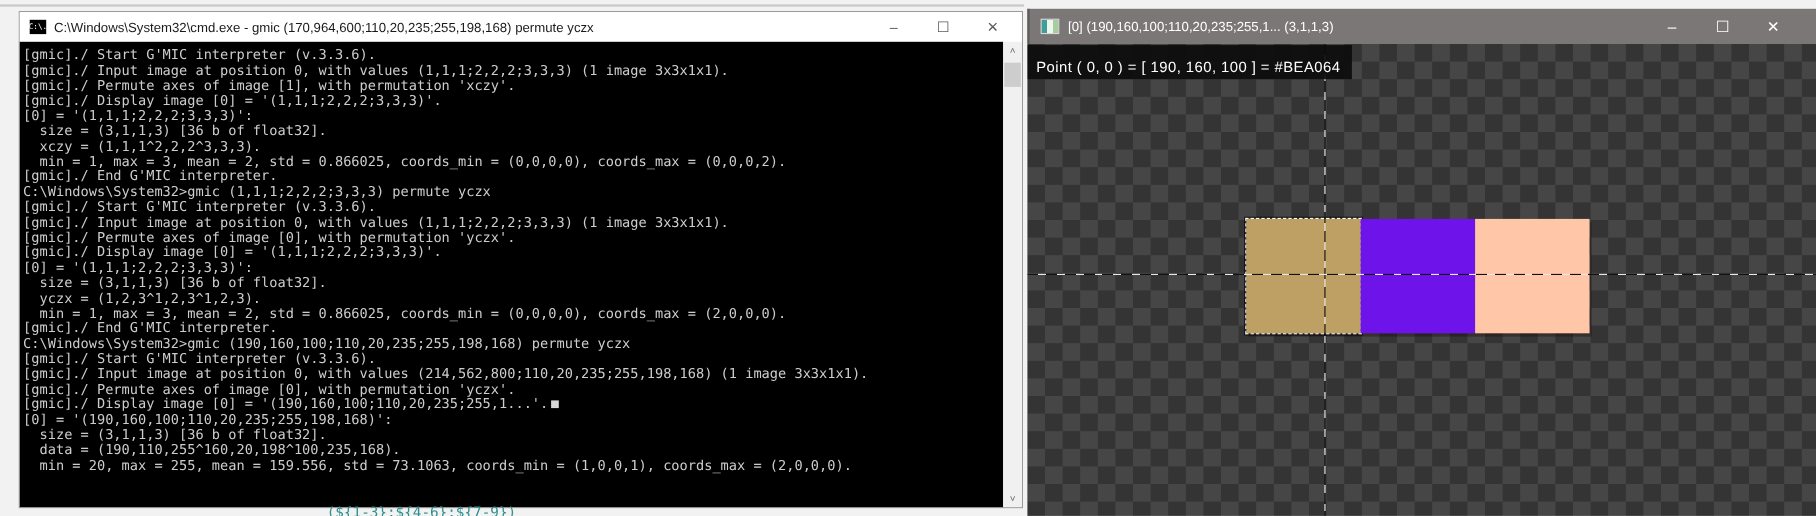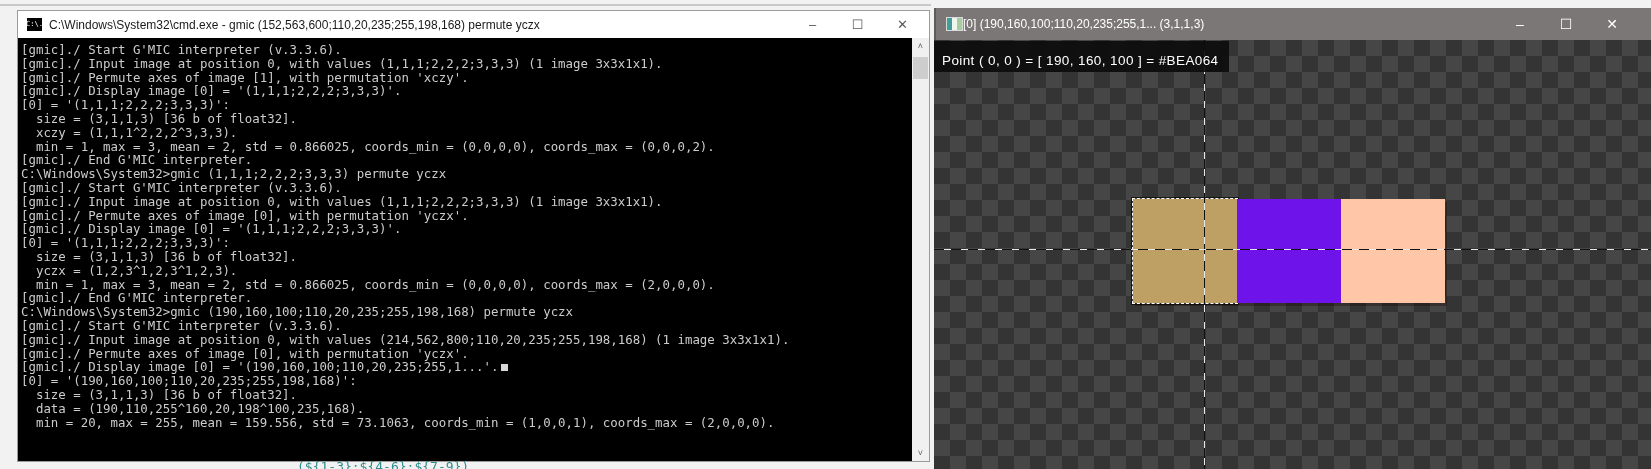--- a/index.html
+++ b/index.html
@@ -24,21 +24,21 @@
   .cmd-scrollbar{position:absolute;top:27px;right:0;bottom:0;width:17px;background:#f0f0f0;}
   .scroll-arrow{position:absolute;left:0;width:17px;height:16px;color:#606060;font-size:9px;display:flex;align-items:center;justify-content:center;}
   .scroll-arrow.up{top:0;}
   .scroll-arrow.down{bottom:0;}
   .scroll-thumb{position:absolute;left:1px;top:19px;width:15px;height:22px;background:#cdcdcd;}
 
   
   .gmic-window{position:absolute;left:934px;top:8px;width:717px;height:461px;}
   .g-titlebar{position:absolute;left:0;top:0;right:0;height:32px;background:#7b7777;border-left:2px solid #5f5b5b;display:flex;align-items:center;box-sizing:border-box;}
   .g-icon{width:15px;height:12px;margin-left:10px;border:1px solid #d9d9d9;background:linear-gradient(90deg,#3f9e98 0 34%,#eef7ee 34% 68%,#a9cba0 68%);flex:0 0 auto;}
-  .g-title{margin-left:0;color:#fff;font-size:12px;white-space:nowrap;overflow:hidden;flex:1 1 auto;}
+  .g-title{margin-left:8px;color:#fff;font-size:12px;white-space:nowrap;overflow:hidden;flex:1 1 auto;}
   .g-controls{display:flex;flex:0 0 auto;margin-right:16px;}
   .g-controls .wbtn{width:46px;height:30px;display:flex;align-items:center;justify-content:center;color:#fff;font-size:14px;}
   .g-client{position:absolute;left:0;top:32px;right:0;bottom:0;overflow:hidden;
     background-image:conic-gradient(var(--ck1,#464646) 25%,var(--ck2,#343434) 0 50%,var(--ck1,#464646) 0 75%,var(--ck2,#343434) 0);
     background-size:32px 32px;}
   .g-status{position:absolute;left:0;top:1px;height:24px;background:rgba(12,12,12,0.92);color:#fff;font-size:13.5px;letter-spacing:.4px;display:flex;align-items:center;padding:7px 10px 0 8px;z-index:5;white-space:pre;}
   .pixel-strip{position:absolute;left:199px;top:159px;height:104px;display:flex;z-index:2;box-shadow:2px 3px 0 rgba(30,10,5,0.35);}
   .swatch{width:104px;height:104px;position:relative;}
   .swatch.selected::after{content:'';position:absolute;inset:-1px;border:1px dashed #fff;outline:1px solid rgba(0,0,0,.65);pointer-events:none;}
   .crosshair-v{position:absolute;top:0;bottom:0;left:270px;width:1px;z-index:3;
@@ -51,21 +51,21 @@
 
 <div class="screen">
 
   <div class="page-divider"></div>
 
   <div class="cmd-window">
     <div class="cmd-titlebar">
       <div class="cmd-icon">
         <span>C:\.</span>
       </div>
-      <div class="cmd-title">C:\Windows\System32\cmd.exe - gmic  (152,563,600;110,20,235;255,198,168) permute yczx</div>
+      <div class="cmd-title">C:\Windows\System32\cmd.exe - gmic  (170,964,600;110,20,235;255,198,168) permute yczx</div>
       <div class="cmd-controls">
         <div class="wbtn">–</div>
         <div class="wbtn">☐</div>
         <div class="wbtn">✕</div>
       </div>
     </div>
     <div class="console">
         <div class="console-line">[gmic]./ Start G'MIC interpreter (v.3.3.6).</div>
         <div class="console-line">[gmic]./ Input image at position 0, with values (1,1,1;2,2,2;3,3,3) (1 image 3x3x1x1).</div>
         <div class="console-line">[gmic]./ Permute axes of image [1], with permutation 'xczy'.</div>

